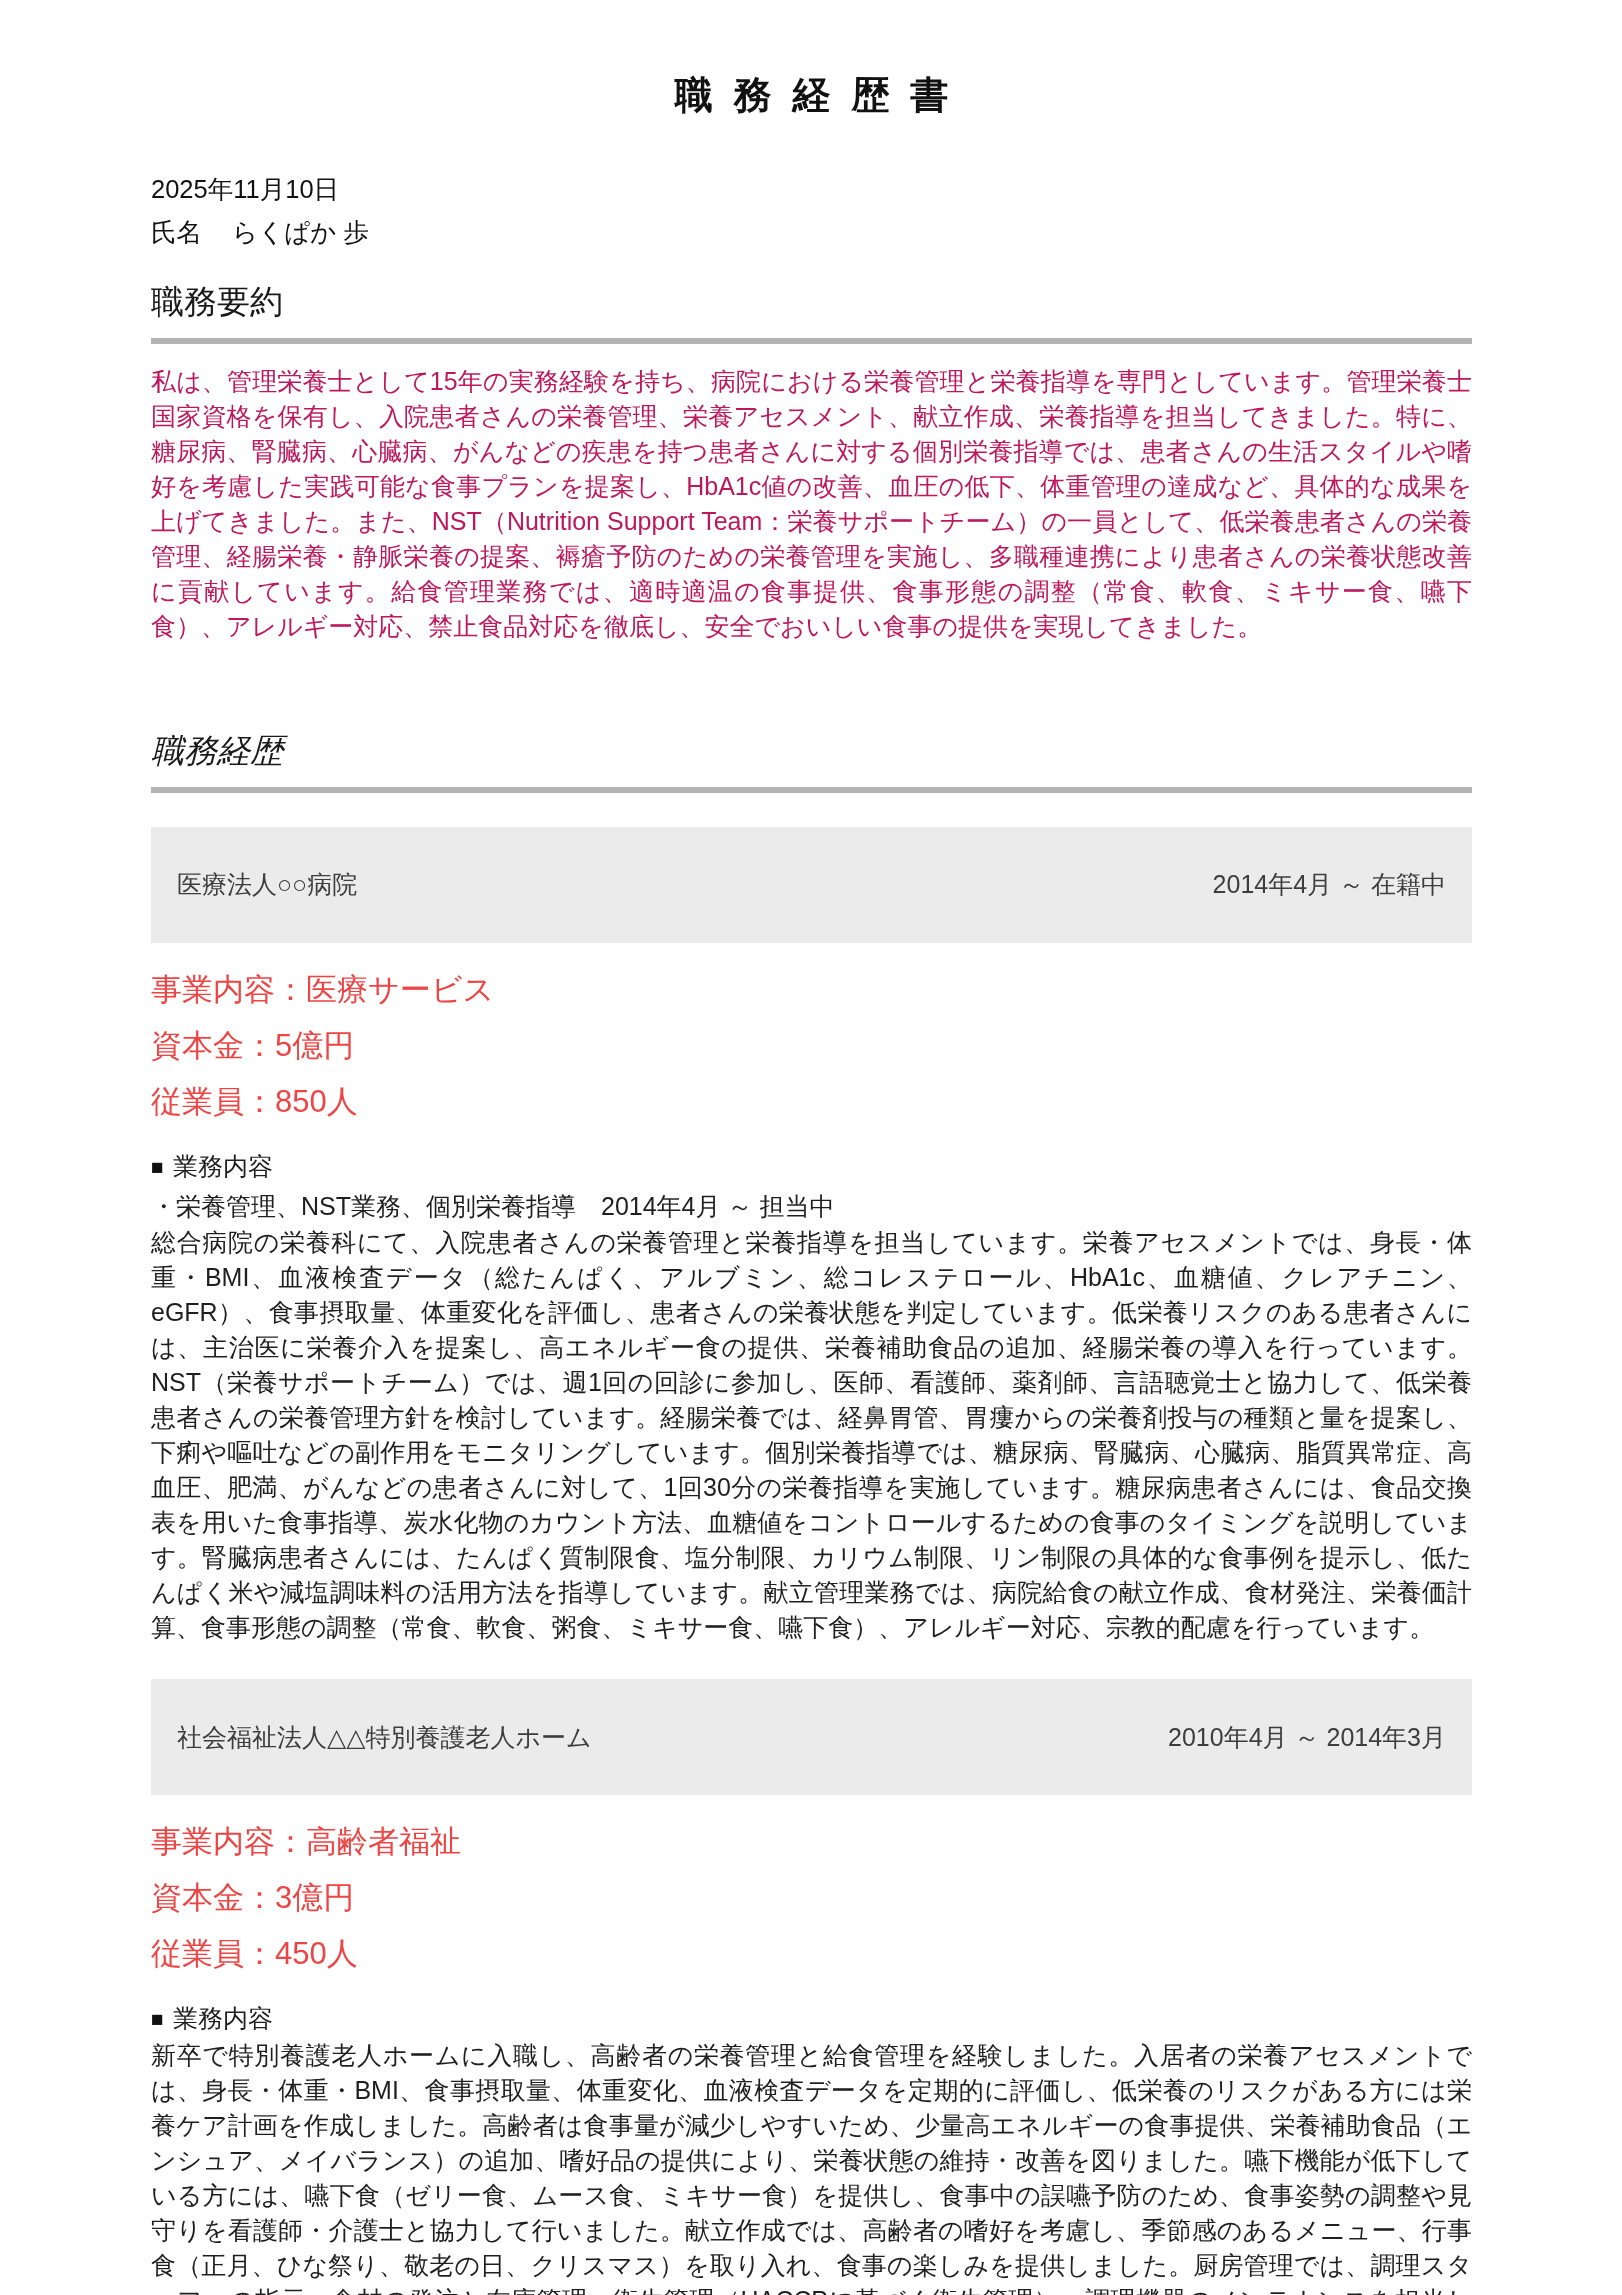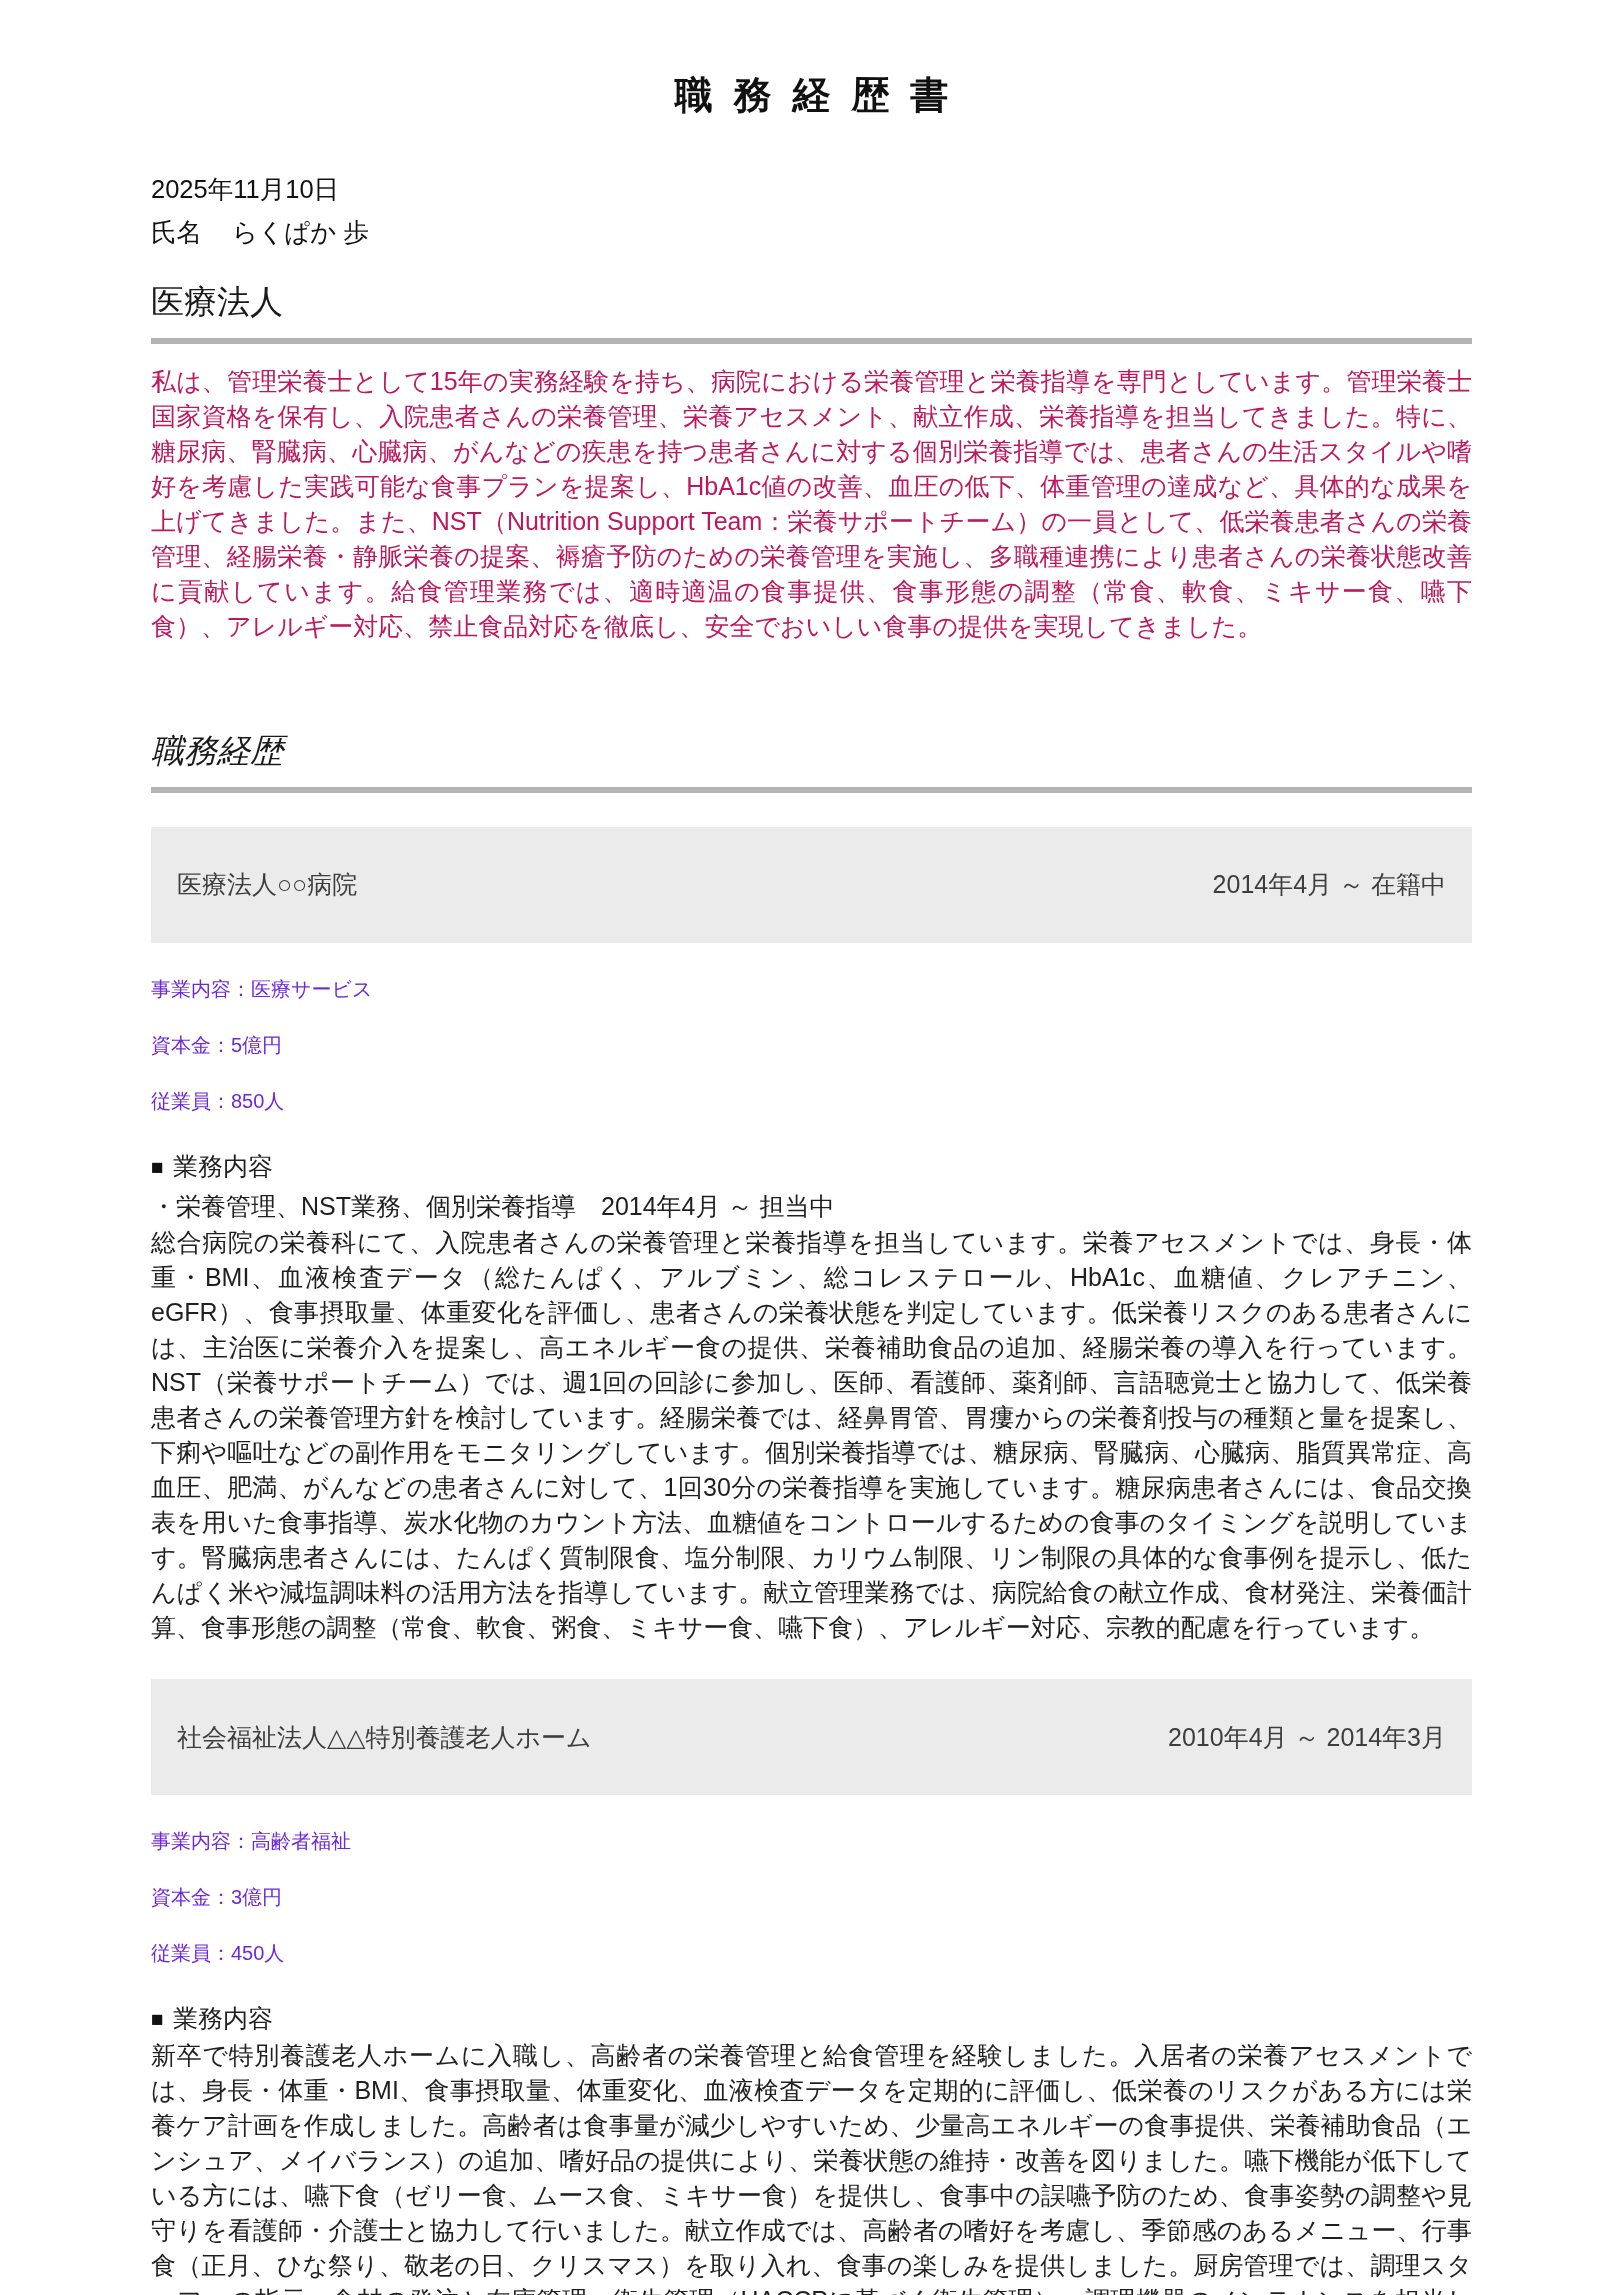--- a/index.html
+++ b/index.html
@@ -61,23 +61,23 @@
     display: flex;
     justify-content: space-between;
     align-items: center;
     padding: 0 26px;
     font-size: 25px;
     color: #3d3d3d;
   }
   
   .company-detail {
     margin-top: 21px;
-    font-size: 20px;
+    font-size: 31px;
     line-height: 35px;
-    color: #6d28d9;
+    color: #ef4444;
   }
   .company-detail.first { margin-top: 29px; }
   .duty-heading-row {
     margin-top: 30px;
     font-size: 25px;
     line-height: 35px;
     color: #1f1f1f;
   }
   .square-icon {
     display: inline-block;
@@ -107,21 +107,21 @@
 
   <h1 class="doc-title">職務経歴書</h1>
 
   <div class="meta-block">
     <div class="meta-date">2025年11月10日</div>
     <div class="meta-name">
       <span class="name-label">氏名</span><span>らくぱか 歩</span>
     </div>
   </div>
 
-  <h2 class="section-heading summary">医療法人</h2>
+  <h2 class="section-heading summary">職務要約</h2>
 
   <p class="body-text">私は、管理栄養士として15年の実務経験を持ち、病院における栄養管理と栄養指導を専門としています。管理栄養士国家資格を保有し、入院患者さんの栄養管理、栄養アセスメント、献立作成、栄養指導を担当してきました。特に、糖尿病、腎臓病、心臓病、がんなどの疾患を持つ患者さんに対する個別栄養指導では、患者さんの生活スタイルや嗜好を考慮した実践可能な食事プランを提案し、HbA1c値の改善、血圧の低下、体重管理の達成など、具体的な成果を上げてきました。また、NST（Nutrition Support Team：栄養サポートチーム）の一員として、低栄養患者さんの栄養管理、経腸栄養・静脈栄養の提案、褥瘡予防のための栄養管理を実施し、多職種連携により患者さんの栄養状態改善に貢献しています。給食管理業務では、適時適温の食事提供、食事形態の調整（常食、軟食、ミキサー食、嚥下食）、アレルギー対応、禁止食品対応を徹底し、安全でおいしい食事の提供を実現してきました。</p>
 
   <h2 class="section-heading history">職務経歴</h2>
 
   <section>
     <div class="company-bar">
       <span class="company-name">医療法人○○病院</span>
       <span class="company-period">2014年4月 ～ 在籍中</span>
     </div>

